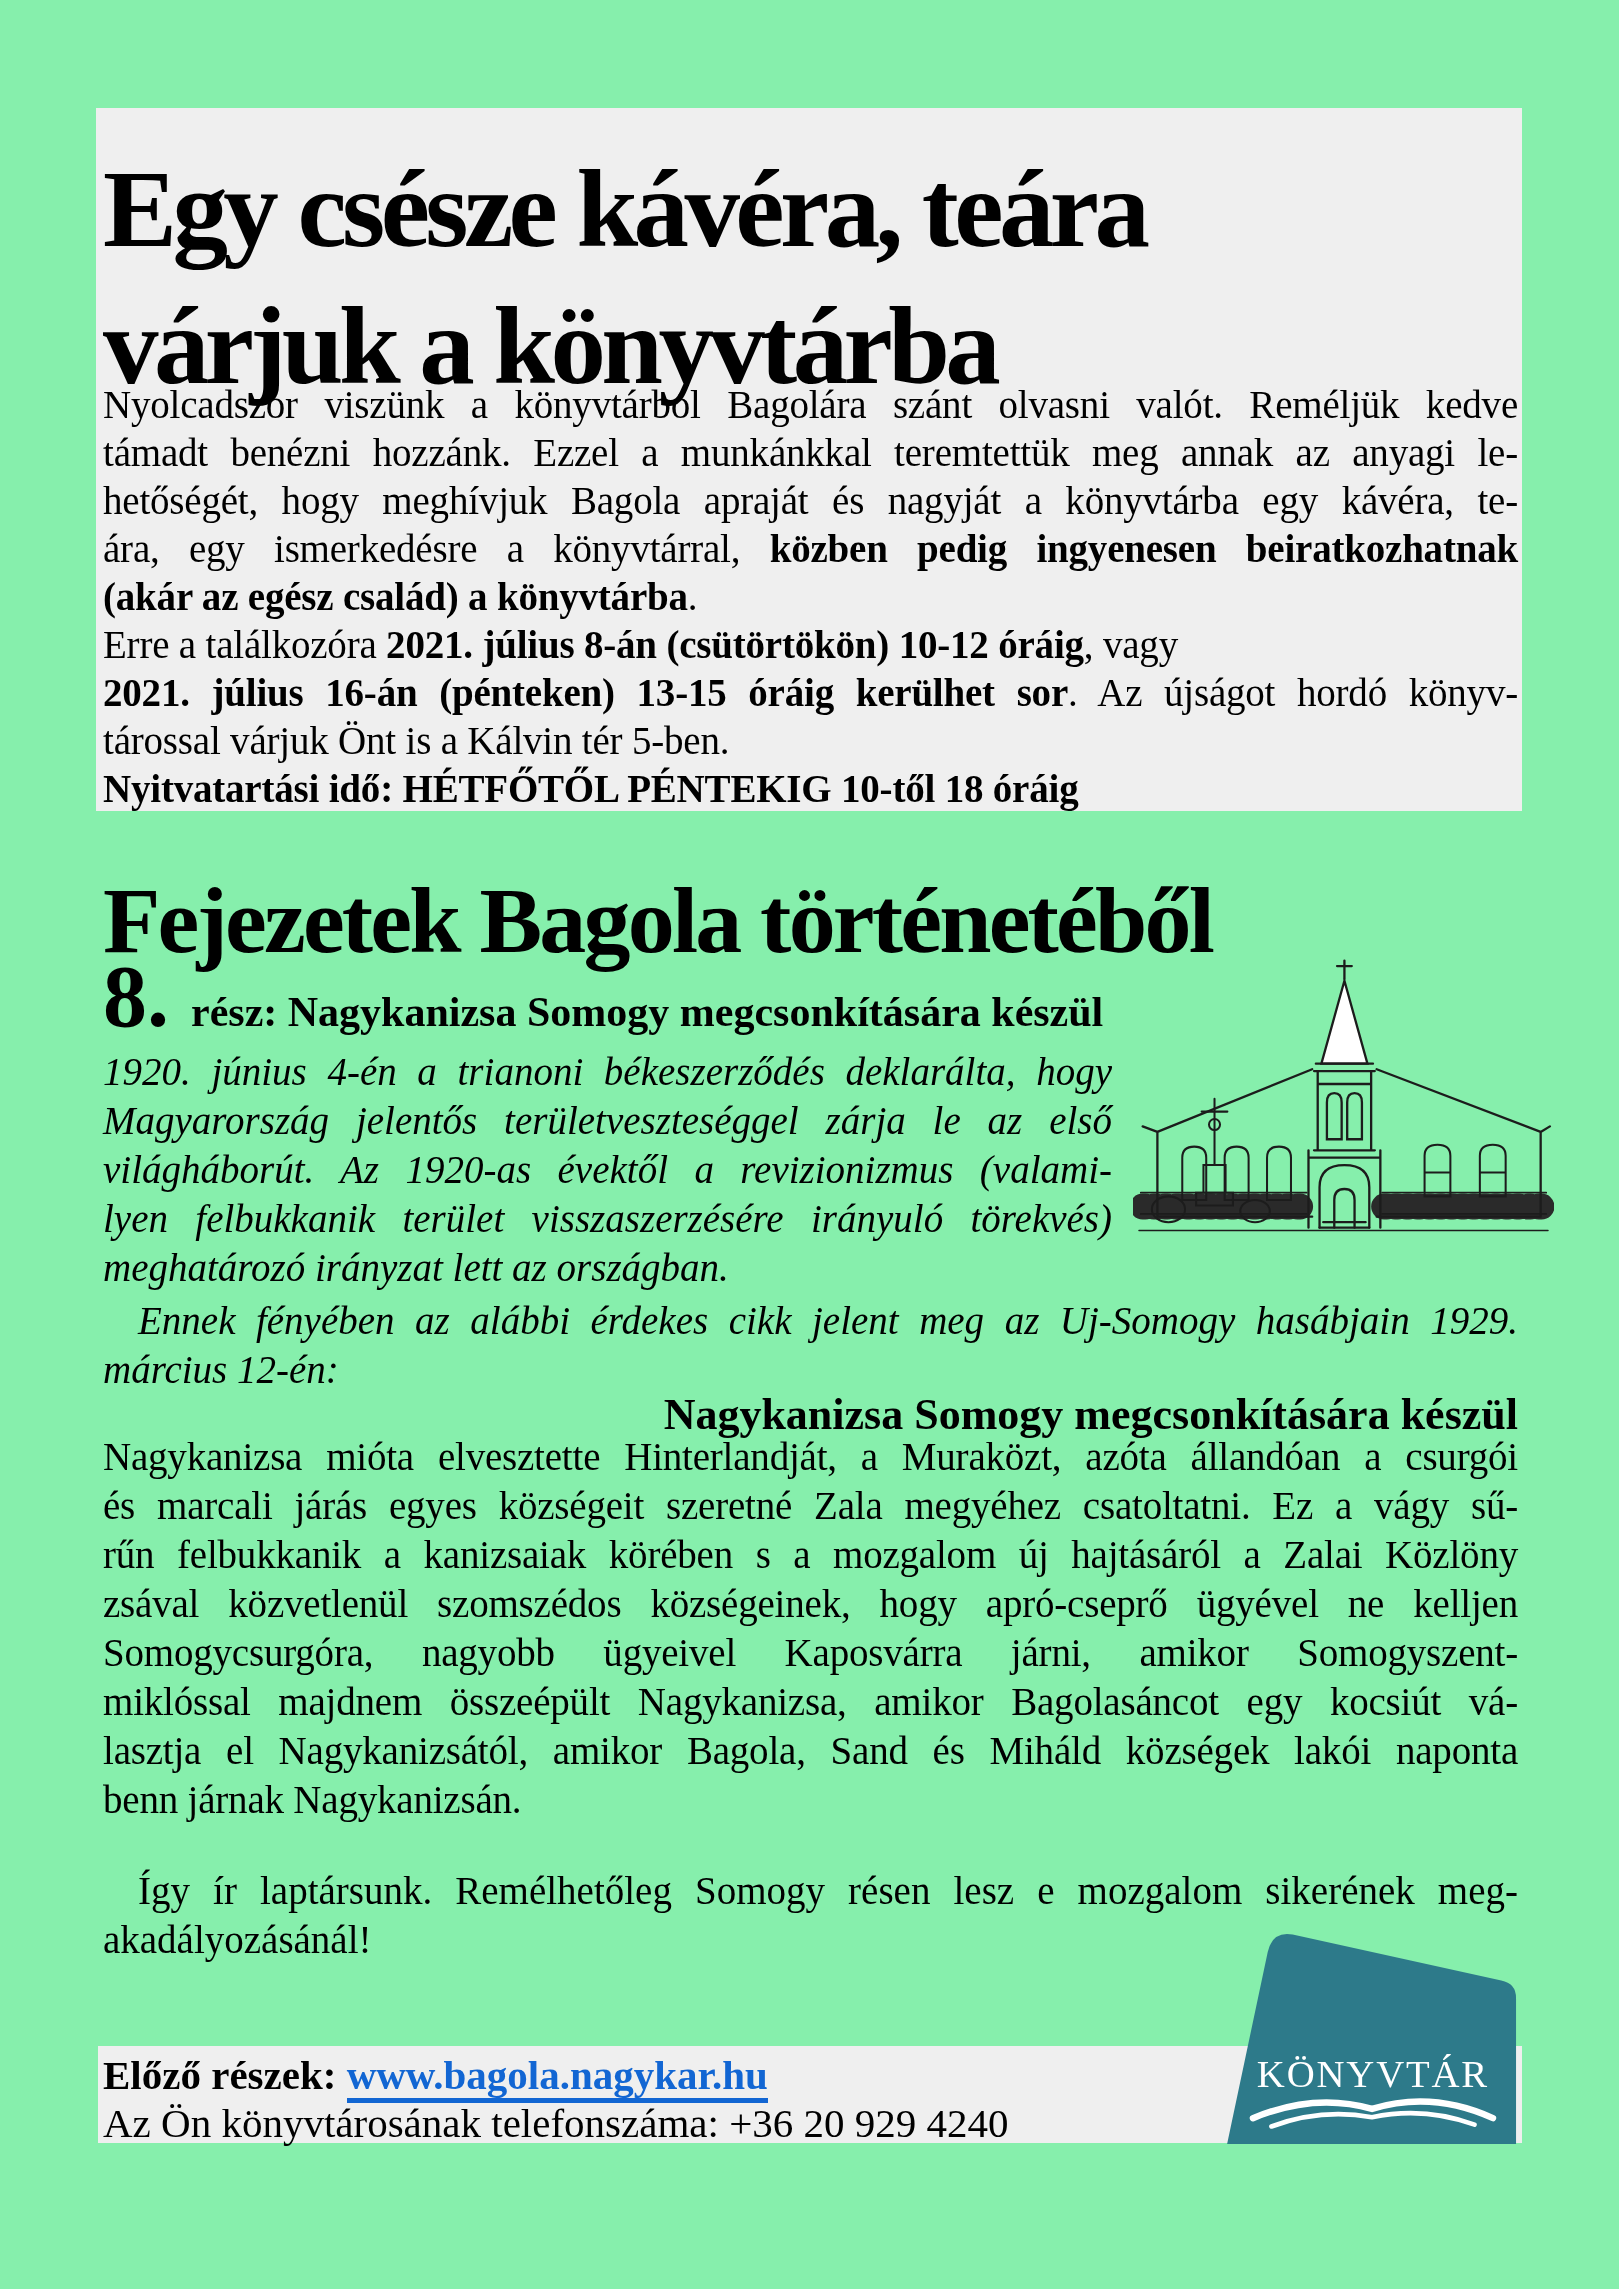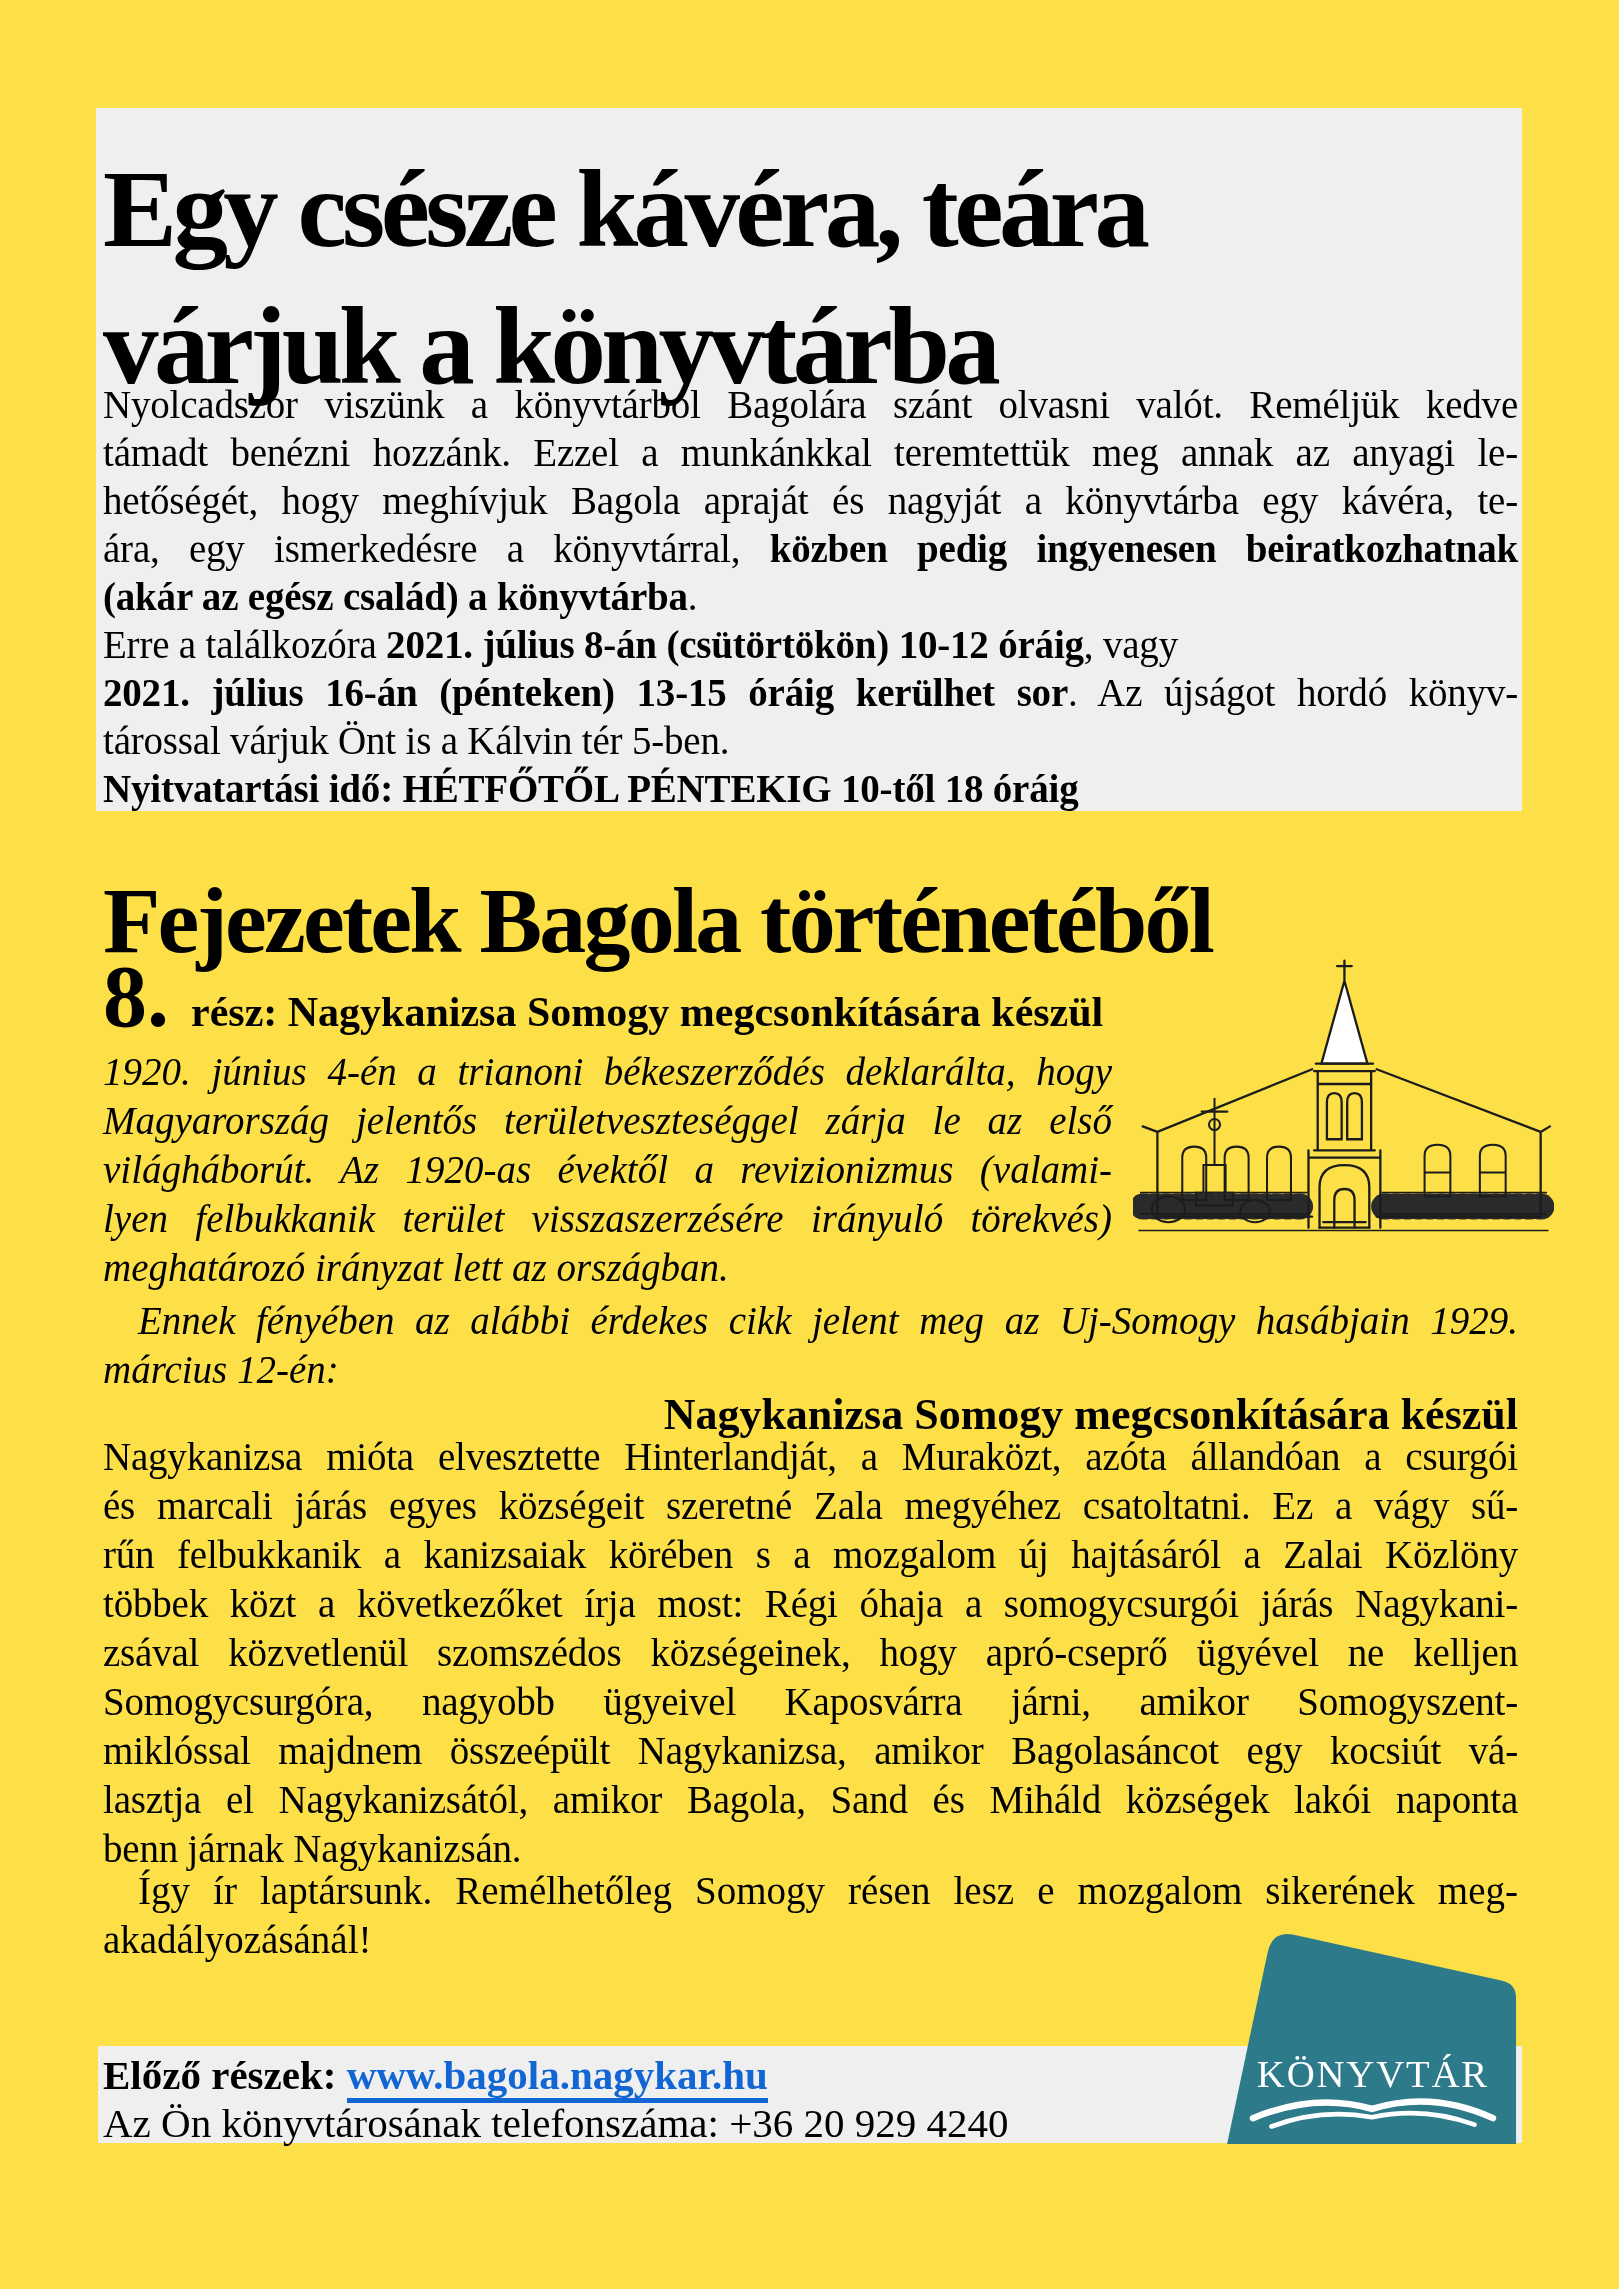--- a/index.html
+++ b/index.html
@@ -1,19 +1,19 @@
 <!DOCTYPE html>
 <html style="--teal: #2d7a8a; --link: #1266d3; --panel: #efefef;font-size:14.8px"><head>
 <meta charset="utf-8">
 <style>
   html,body{margin:0;padding:0;background:#ffffff;}
   .page{
     position:relative;
     width:1620px;height:2290px;
-    background:#fde047;
+    background:#86efac;
     font-family:"Liberation Serif", serif;
     color:#000;
     overflow:hidden;
   }
   .panel{position:absolute;background:var(--panel,#efefef);}
   #panelTop{left:96px;top:108px;width:1426px;height:703px;}
   #footerBar{left:98px;top:2046px;width:1424px;height:97px;}
 
   #mainTitle{
     position:absolute;left:103px;top:140px;
@@ -150,21 +150,20 @@
     <div class="jl ind">Ennek fényében az alábbi érdekes cikk jelent meg az Uj-Somogy hasábjain 1929.</div>
     <div class="ll">március 12-én:</div>
   </div>
 
   <div id="articleHeading">Nagykanizsa Somogy megcsonkítására készül</div>
 
   <div id="article">
     <div class="jl">Nagykanizsa mióta elvesztette Hinterlandját, a Muraközt, azóta állandóan a csurgói</div>
     <div class="jl">és marcali járás egyes községeit szeretné Zala megyéhez csatoltatni. Ez a vágy sű-</div>
     <div class="jl">rűn felbukkanik a kanizsaiak körében s a mozgalom új hajtásáról a Zalai Közlöny</div>
-    <div class="jl">többek közt a következőket írja most: Régi óhaja a somogycsurgói járás Nagykani-</div>
     <div class="jl">zsával közvetlenül szomszédos községeinek, hogy apró-cseprő ügyével ne kelljen</div>
     <div class="jl">Somogycsurgóra, nagyobb ügyeivel Kaposvárra járni, amikor Somogyszent-</div>
     <div class="jl">miklóssal majdnem összeépült Nagykanizsa, amikor Bagolasáncot egy kocsiút vá-</div>
     <div class="jl">lasztja el Nagykanizsától, amikor Bagola, Sand és Miháld községek lakói naponta</div>
     <div class="ll">benn járnak Nagykanizsán.</div>
   </div>
 
   <div id="closing">
     <div class="jl ind">Így ír laptársunk. Remélhetőleg Somogy résen lesz e mozgalom sikerének meg-</div>
     <div class="ll">akadályozásánál!</div>

